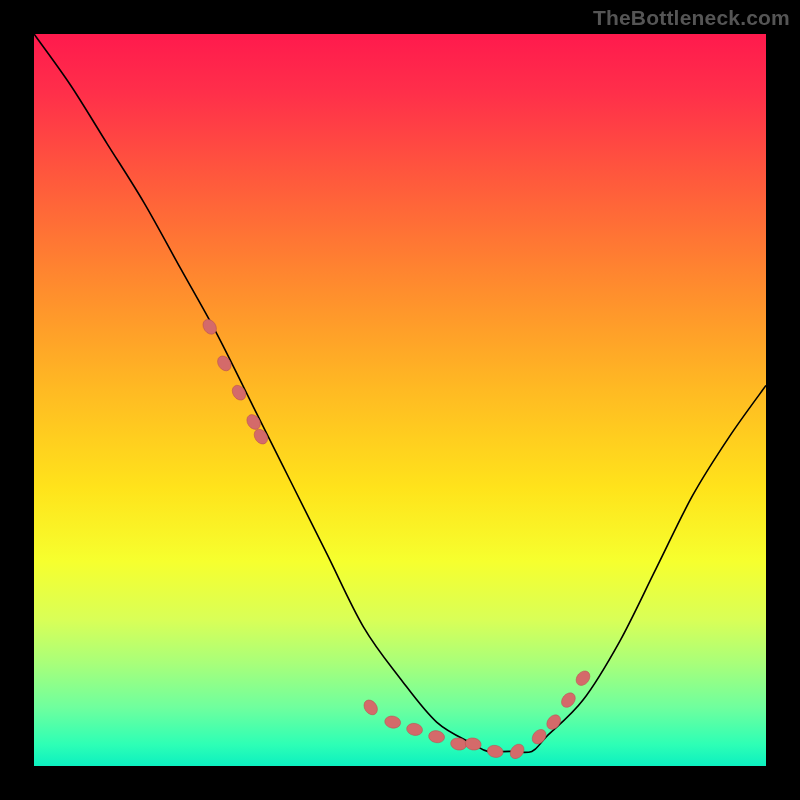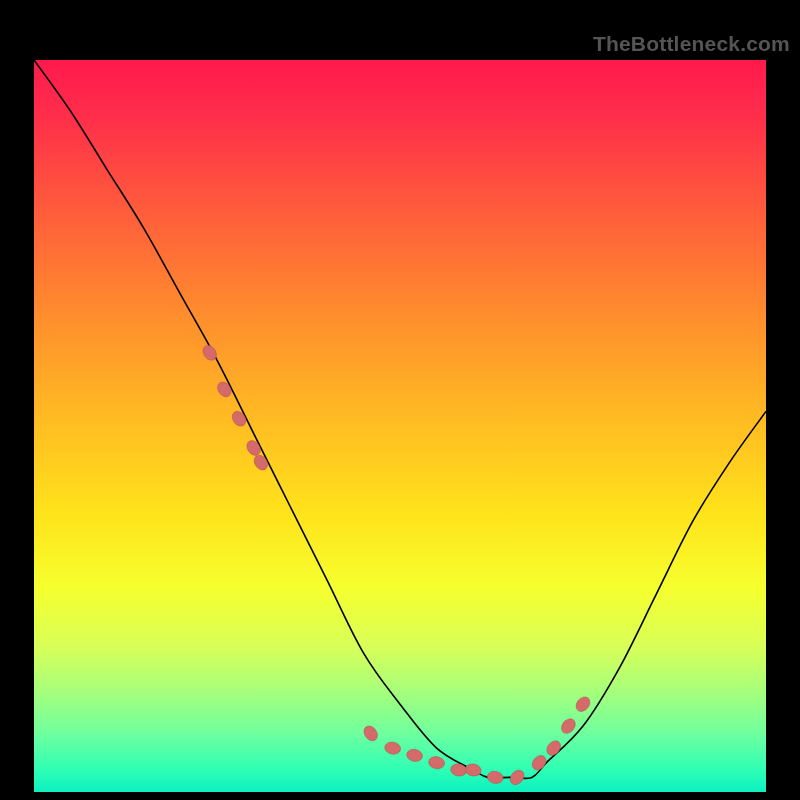--- a/index.html
+++ b/index.html
@@ -11,21 +11,20 @@
     overflow: hidden;
     font-family: Arial, Helvetica, sans-serif;
   }
   .frame {
     position: absolute;
     left: 0;
     top: 0;
     width: 800px;
     height: 680px;
     background: #000;
-    margin-top: 26px;
   }
   .plot-area {
     position: absolute;
     left: 34px;
     top: 34px;
     width: 732px;
     height: 732px;
     background: linear-gradient(to bottom,
       #ff1a4d 0%,
       #ff2f4a 8%,

